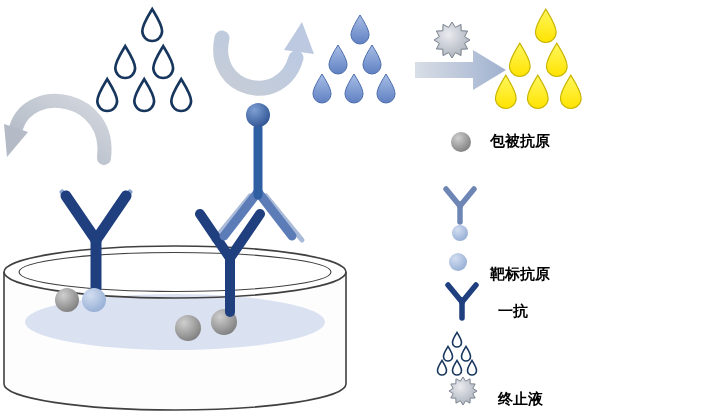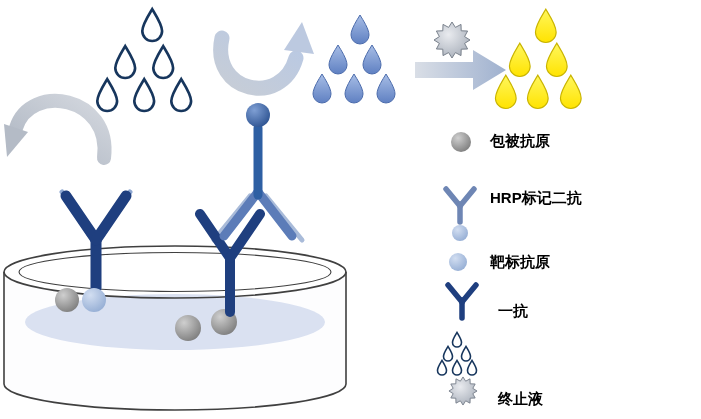--- a/index.html
+++ b/index.html
@@ -155,17 +155,16 @@
       <use href="#drop" transform="translate(48,28)"></use>
       <use href="#drop" transform="translate(0,56)"></use>
       <use href="#drop" transform="translate(30,56)"></use>
       <use href="#drop" transform="translate(60,56)"></use>
     </g>
 
     <use href="#burst" transform="translate(463,391) scale(0.78)" fill="url(#gBurst)" stroke="#79818C" stroke-width="1.2"></use>
   </svg>
 
   <div class="legend-label" style="left:490px;top:132px">包被抗原</div>
-  <div class="legend-label" style="left:490px;top:189px">HRP标记二抗</div>
-  <div class="legend-label" style="left:490px;top:253px">靶标抗原</div>
+  <div class="legend-label" style="left:490px;top:265px">靶标抗原</div>
   <div class="legend-label" style="left:498px;top:302px">一抗</div>
   <div class="legend-label" style="left:498px;top:390px">终止液</div>
 </div>
 
 </body></html>

